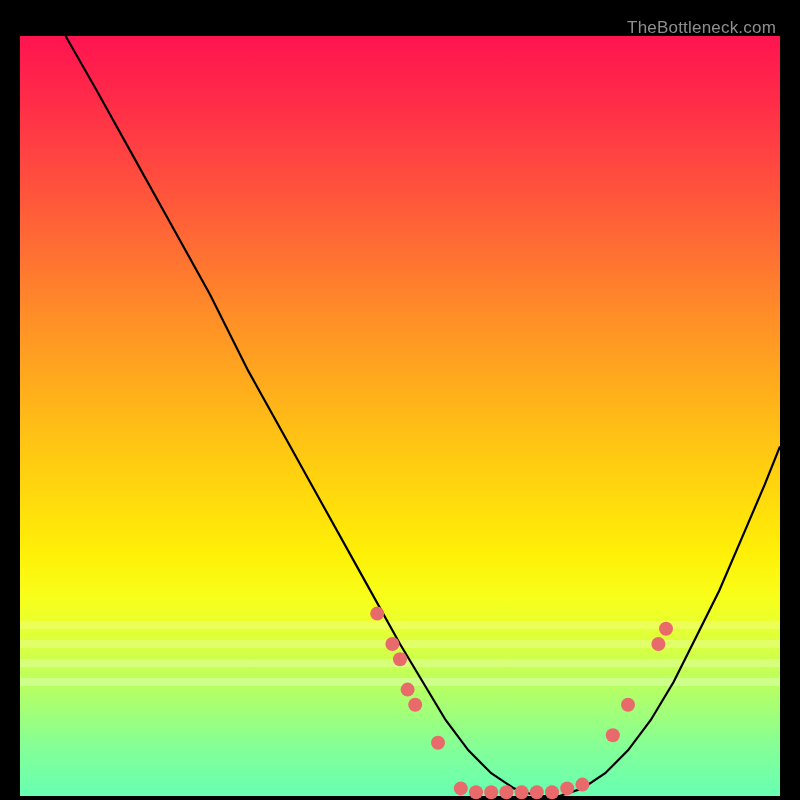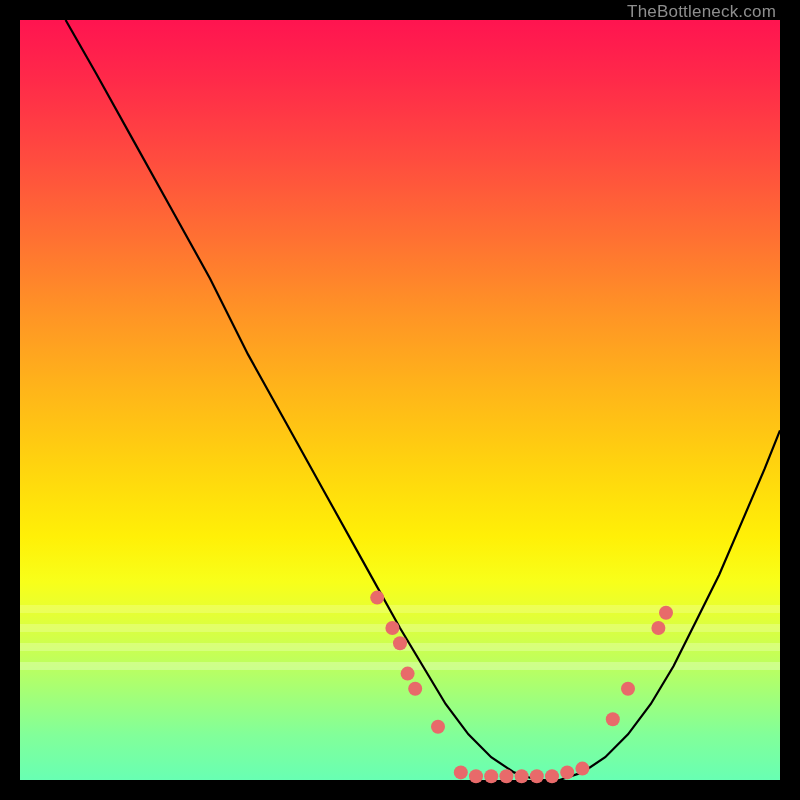--- a/index.html
+++ b/index.html
@@ -1,20 +1,20 @@
 <!DOCTYPE html>
 <html><head>
 <meta charset="utf-8">
 <style>
   * { margin: 0; padding: 0; box-sizing: border-box; }
   html, body { width: 800px; height: 800px; background: #000; overflow: hidden; }
   .frame {
     position: absolute;
     left: 20px;
-    top: 20px;
+    top: 36px;
     width: 760px;
     height: 760px;
     background: #fef9c3;
   }
   .plot {
     position: absolute;
     left: 0;
     top: 0;
     width: 760px;
     height: 760px;

